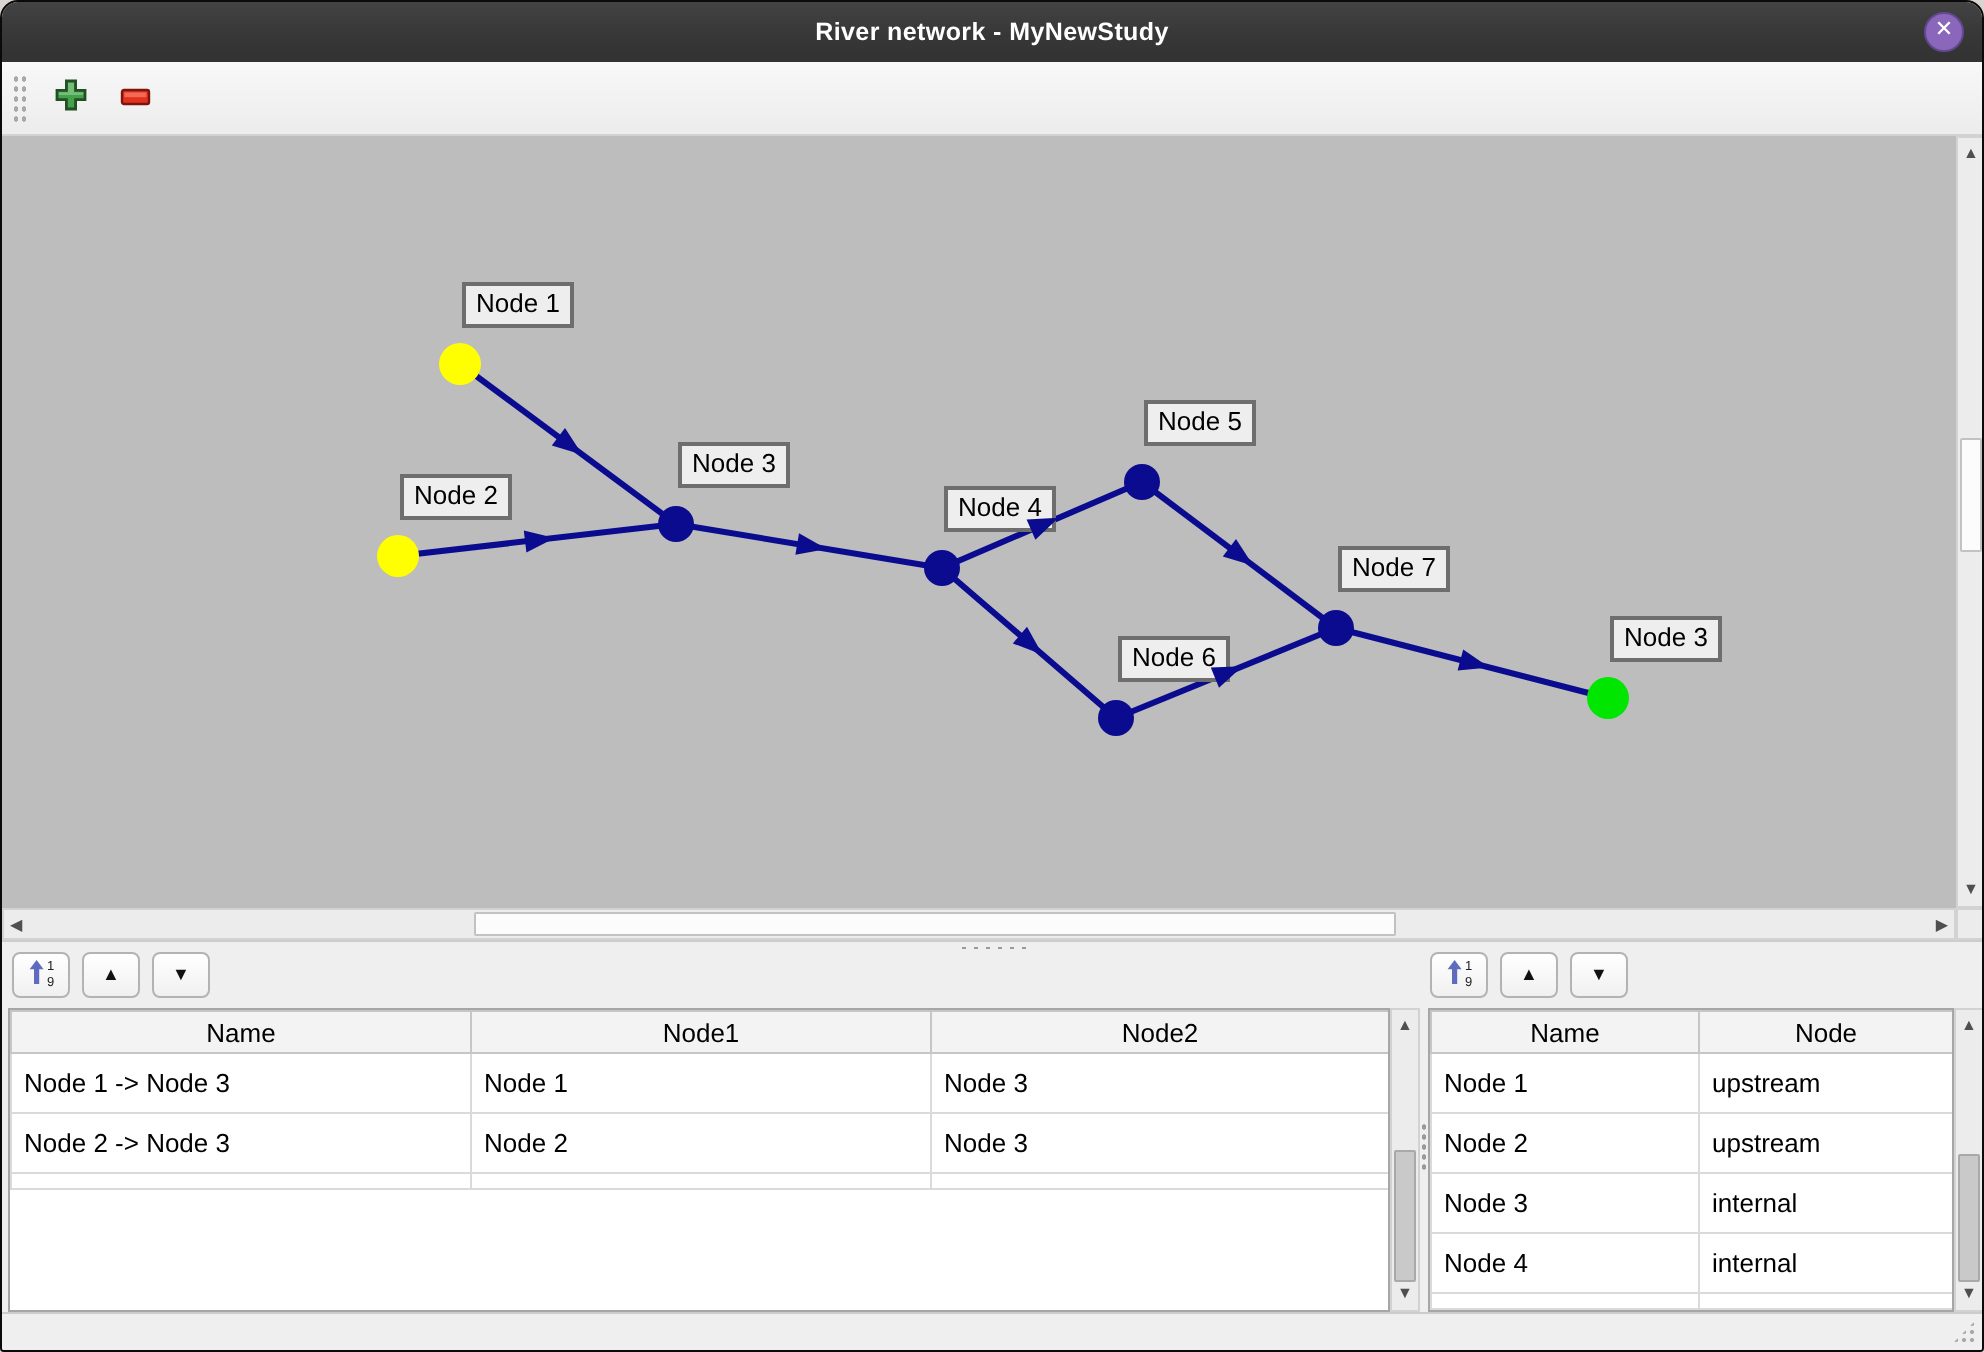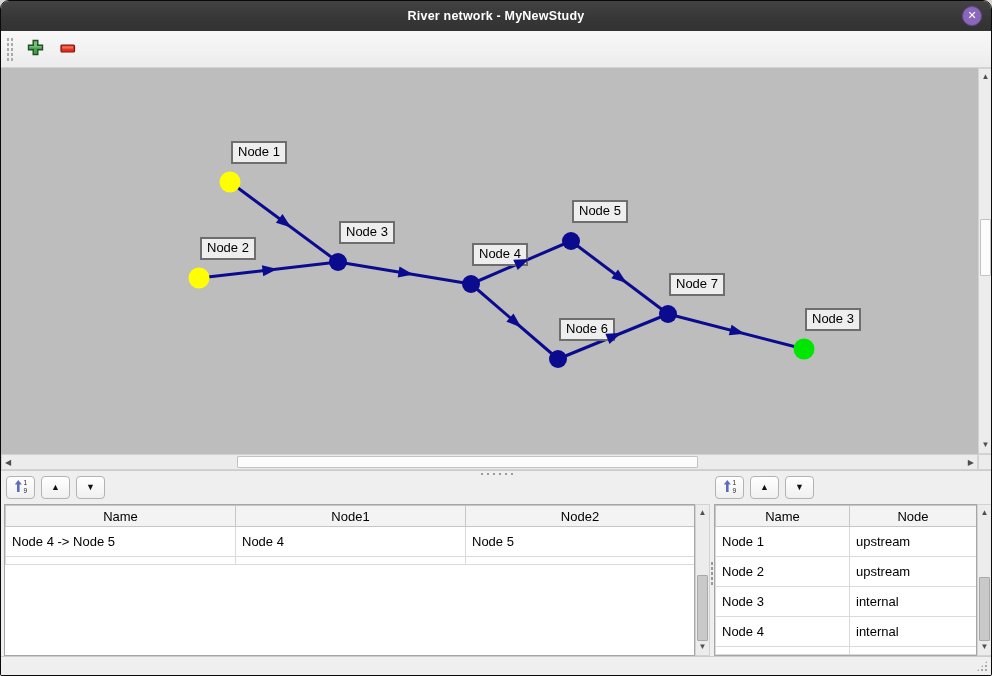--- a/index.html
+++ b/index.html
@@ -201,23 +201,28 @@
         </colgroup>
       <thead>
           <tr id="tbl-branches-head">
             <th>Name</th>
             <th>Node1</th>
             <th>Node2</th>
           </tr>
         </thead>
       <tbody id="tbl-branches-body">
           <tr>
-            <td>Node 4 -&gt; Node 5</td>
-            <td>Node 4</td>
-            <td>Node 5</td>
+            <td>Node 1 -&gt; Node 3</td>
+            <td>Node 1</td>
+            <td>Node 3</td>
+          </tr>
+          <tr>
+            <td>Node 2 -&gt; Node 3</td>
+            <td>Node 2</td>
+            <td>Node 3</td>
           </tr>
           <tr class="partial">
             <td></td>
             <td></td>
             <td></td>
           </tr>
         </tbody>
     </table>
   </div>
   <div class="sb" style="top:503px;left:694px;width:15px;height:152px;">

